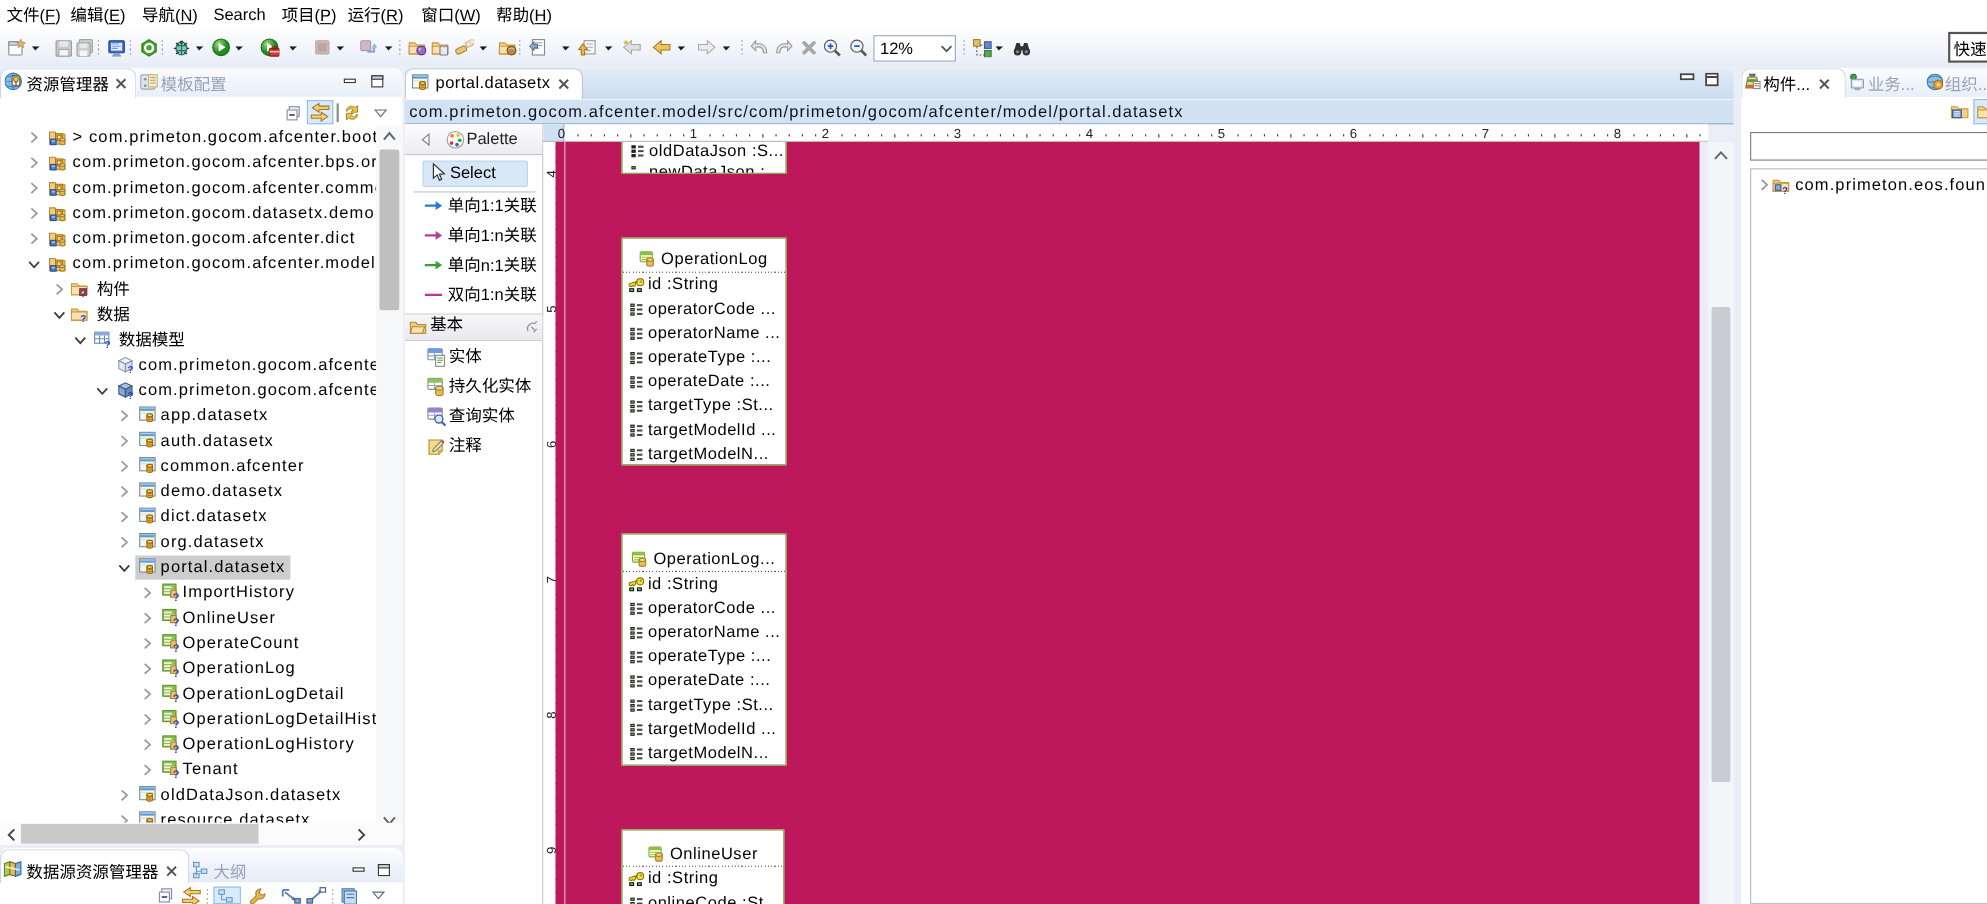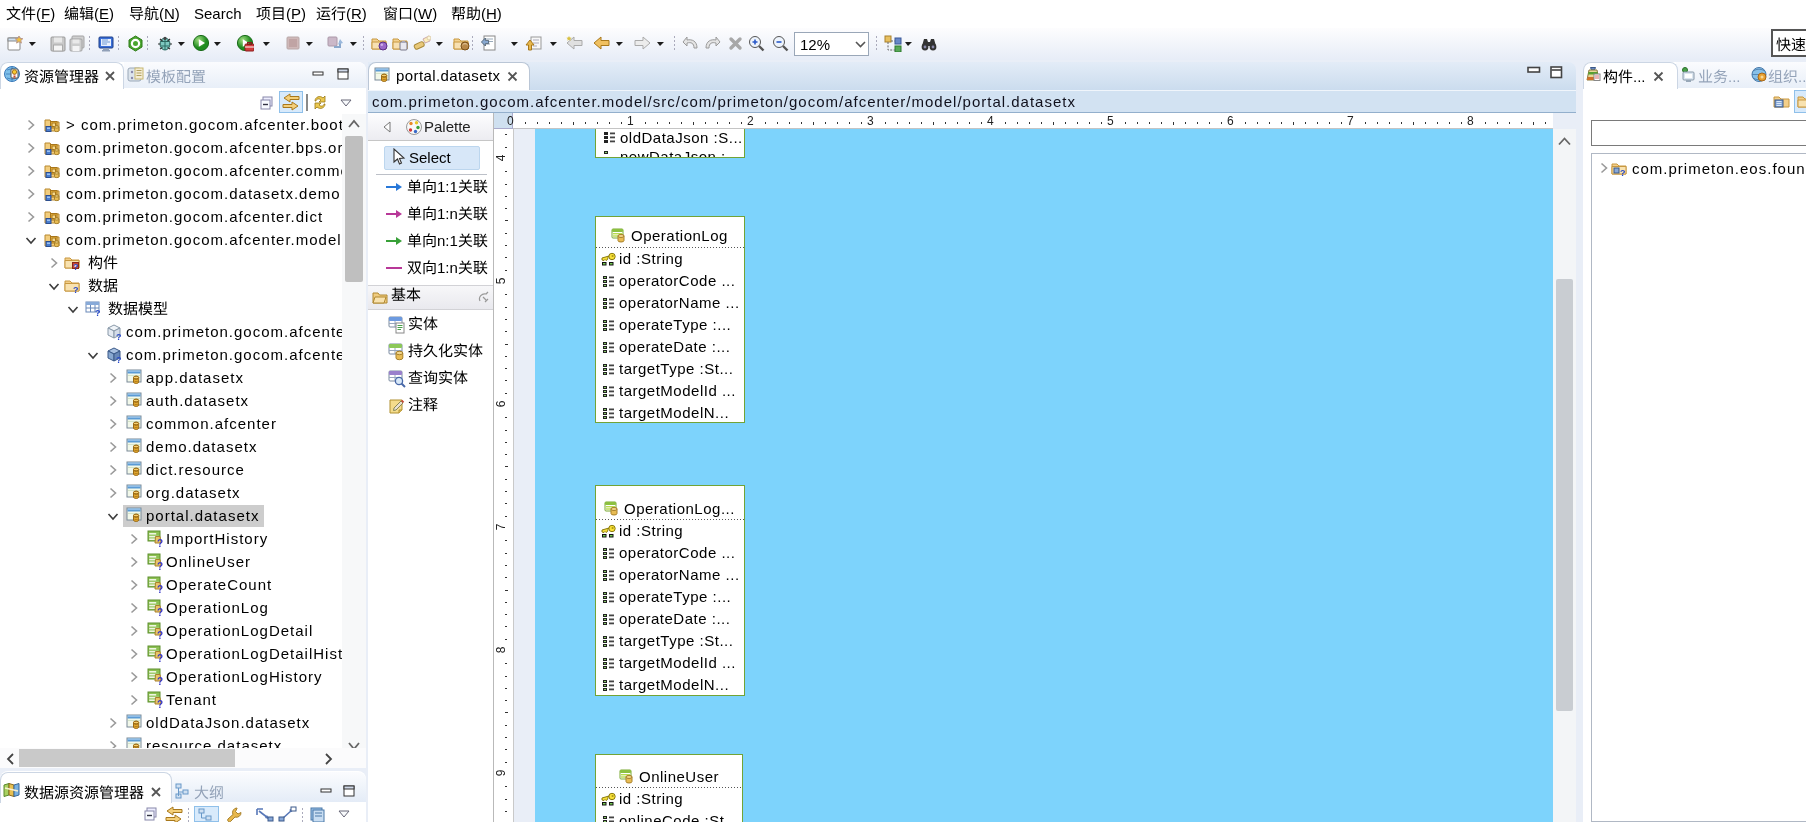--- a/index.html
+++ b/index.html
@@ -511,21 +511,21 @@
     </svg>
 <svg class="ic" style="left:126px;top:347px" width="17" height="17" viewBox="0 0 17 17">
       <rect x="1" y="1" width="14" height="12" fill="#f2f8ea" stroke="#7a8a98"></rect>
       <rect x="1.5" y="1.5" width="13" height="3" fill="#5b9bd5"></rect>
       <path d="M2 2.2 h12" stroke="#a8cdf0" stroke-width="1"></path>
       <path d="M2 6.5 h12" stroke="#d4e4c8" stroke-width="1"></path>
       <path d="M7.5 8.5 a2.6 1.3 0 0 1 5.2 0 v4.6 a2.6 1.3 0 0 1 -5.2 0 z" fill="#e8ac30" stroke="#9a6a14"></path>
       <ellipse cx="10.1" cy="8.5" rx="2.6" ry="1.3" fill="#f6d070" stroke="#9a6a14"></ellipse>
       <path d="M8.3 10.3 a2.6 1.1 0 0 0 3.6 0 M8.3 12.2 a2.6 1.1 0 0 0 3.6 0" fill="none" stroke="#9a6a14" stroke-width=".7"></path>
     </svg>
-<div class="tx ls1" style="left:146px;top:347px">dict.resource</div>
+<div class="tx ls1" style="left:146px;top:347px">dict.datasetx</div>
 <svg class="ic" style="left:109px;top:373px" width="8" height="12" viewBox="0 0 8 12">
       <path d="M1.5 1.5 L6.5 6 L1.5 10.5" fill="none" stroke="#9a9a9a" stroke-width="1.6"></path>
     </svg>
 <svg class="ic" style="left:126px;top:370px" width="17" height="17" viewBox="0 0 17 17">
       <rect x="1" y="1" width="14" height="12" fill="#f2f8ea" stroke="#7a8a98"></rect>
       <rect x="1.5" y="1.5" width="13" height="3" fill="#5b9bd5"></rect>
       <path d="M2 2.2 h12" stroke="#a8cdf0" stroke-width="1"></path>
       <path d="M2 6.5 h12" stroke="#d4e4c8" stroke-width="1"></path>
       <path d="M7.5 8.5 a2.6 1.3 0 0 1 5.2 0 v4.6 a2.6 1.3 0 0 1 -5.2 0 z" fill="#e8ac30" stroke="#9a6a14"></path>
       <ellipse cx="10.1" cy="8.5" rx="2.6" ry="1.3" fill="#f6d070" stroke="#9a6a14"></ellipse>
@@ -1050,21 +1050,21 @@
 <div class="ab" style="left:505px;top:688px;width:2px;height:1px;background:#333"></div>
 <div class="ab" style="left:505px;top:700px;width:2px;height:1px;background:#333"></div>
 <div class="ab" style="left:505px;top:712px;width:3px;height:1px;background:#333"></div>
 <div class="ab" style="left:505px;top:725px;width:2px;height:1px;background:#333"></div>
 <div class="ab" style="left:505px;top:737px;width:2px;height:1px;background:#333"></div>
 <div class="ab" style="left:505px;top:749px;width:2px;height:1px;background:#333"></div>
 <div class="ab" style="left:505px;top:762px;width:2px;height:1px;background:#333"></div>
 <div class="ab" style="left:505px;top:786px;width:2px;height:1px;background:#333"></div>
 <div class="ab" style="left:505px;top:799px;width:2px;height:1px;background:#333"></div>
 <div class="ab" style="left:505px;top:811px;width:2px;height:1px;background:#333"></div>
-<div class="ab" style="left:535px;top:129px;width:1040px;height:693px;overflow:hidden;background:#7dd3fc">
+<div class="ab" style="left:505px;top:129px;width:1040px;height:693px;overflow:hidden;background:#be185d">
 <div class="ab" style="left:60px;top:-60px;width:150px;height:89px;border:1px solid #72a336;background:#fff;overflow:hidden">
 <svg class="ic" style="left:7px;top:61px" width="13" height="13" viewBox="0 0 13 13">
         <rect x="1" y="1" width="4" height="3" fill="#222"></rect>
         <rect x="1" y="5" width="4" height="3" fill="#222"></rect>
         <rect x="1" y="9" width="4" height="3" fill="#222"></rect>
         <rect x="7" y="1.5" width="5" height="1.8" fill="#444"></rect>
         <rect x="7" y="5.5" width="5" height="1.8" fill="#444"></rect>
         <rect x="7" y="9.5" width="5" height="1.8" fill="#444"></rect>
       </svg>
 <div class="tx ls05" style="left:24px;top:59px">oldDataJson  :S...</div>

